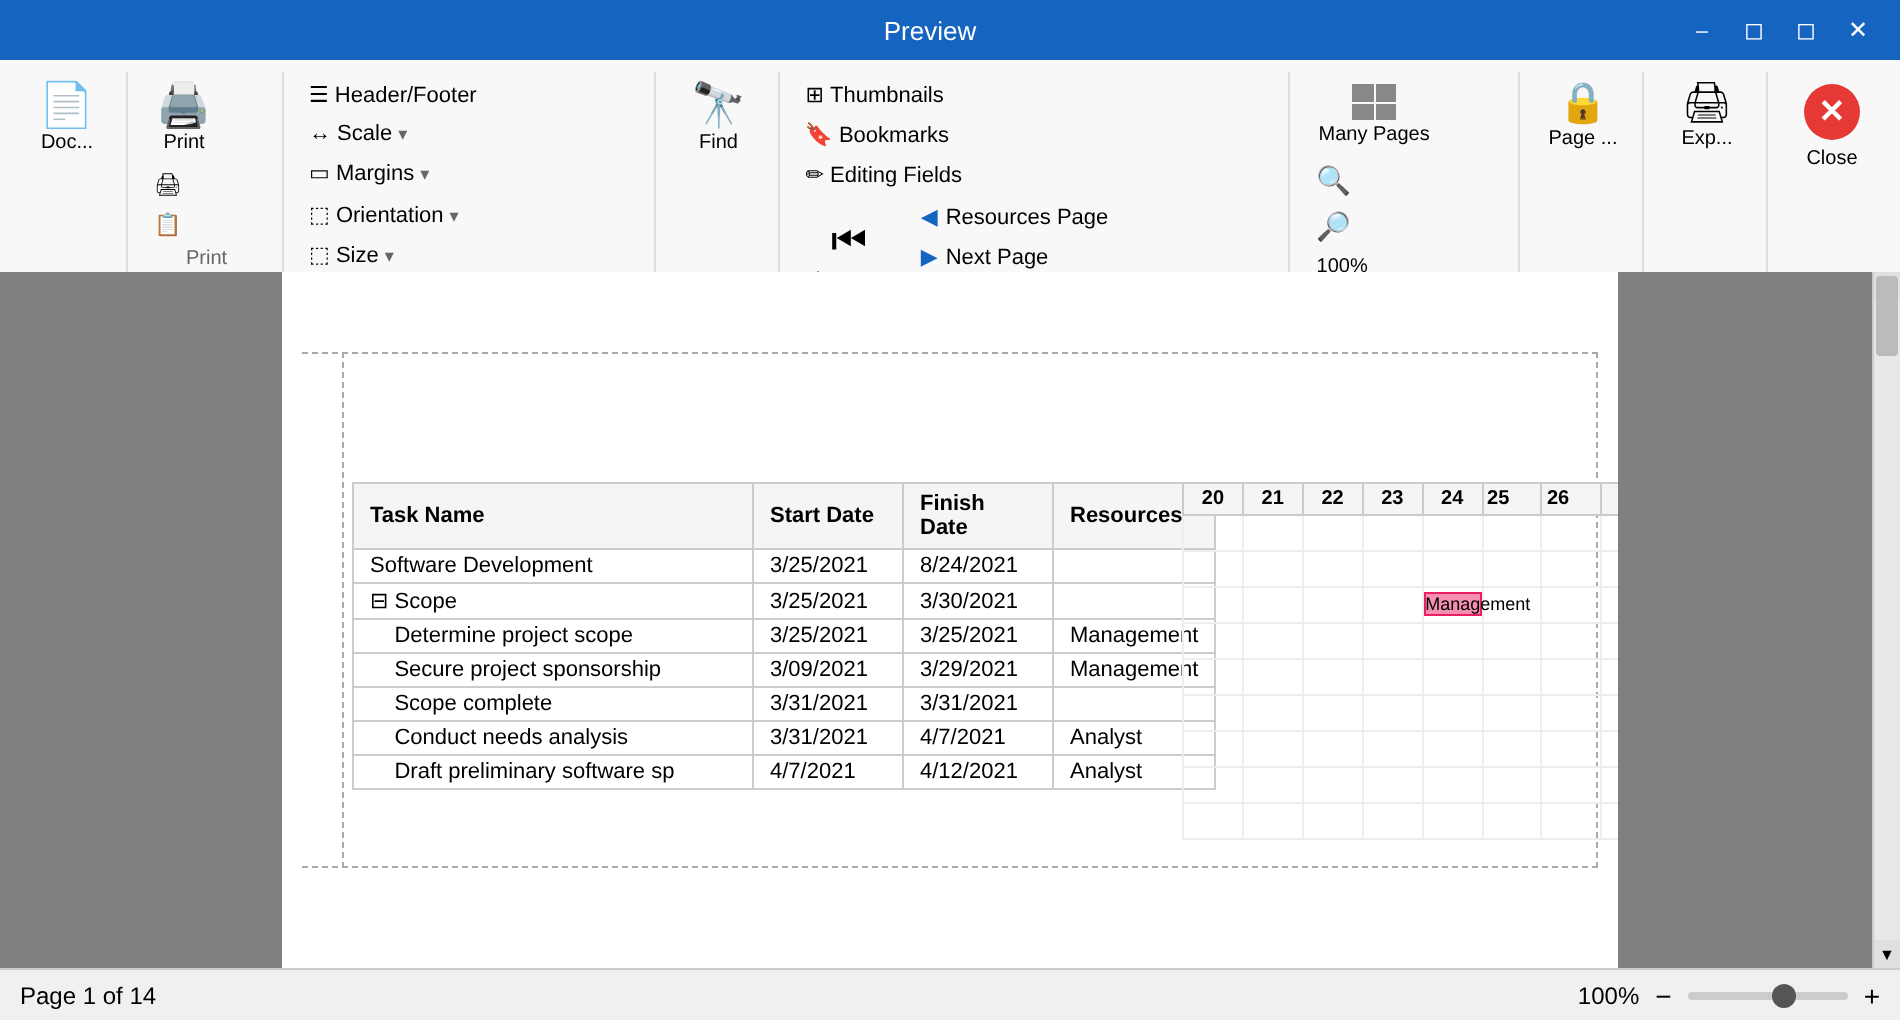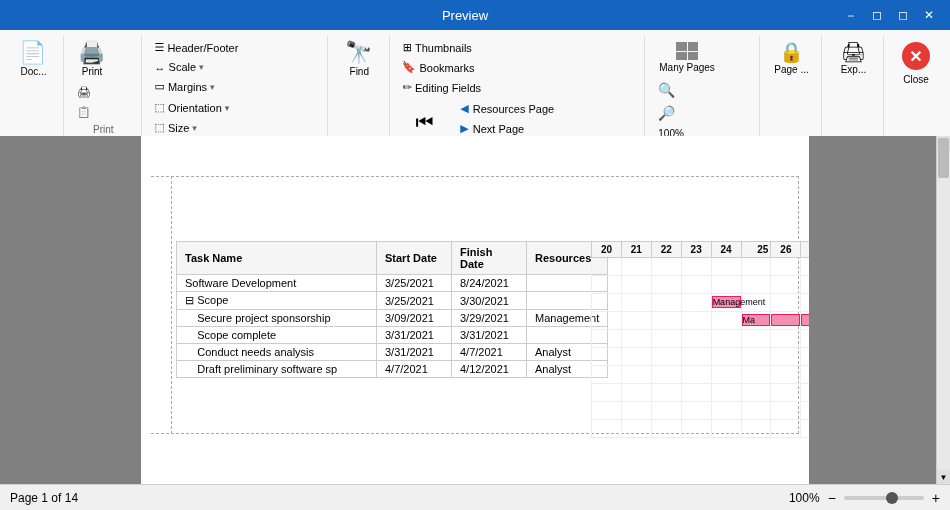--- a/index.html
+++ b/index.html
@@ -475,20 +475,26 @@
     <td class="col-finish">8/24/2021</td>
     <td class="col-resources"></td>
   </tr>
             <tr>
     <td class="col-task">⊟ Scope</td>
     <td class="col-start">3/25/2021</td>
     <td class="col-finish">3/30/2021</td>
     <td class="col-resources"></td>
   </tr>
             <tr>
+    <td class="col-task">&nbsp;&nbsp;&nbsp;&nbsp;Determine project scope</td>
+    <td class="col-start">3/25/2021</td>
+    <td class="col-finish">3/25/2021</td>
+    <td class="col-resources">Management</td>
+  </tr>
+            <tr>
     <td class="col-task">&nbsp;&nbsp;&nbsp;&nbsp;Secure project sponsorship</td>
     <td class="col-start">3/09/2021</td>
     <td class="col-finish">3/29/2021</td>
     <td class="col-resources">Management</td>
   </tr>
             <tr>
     <td class="col-task">&nbsp;&nbsp;&nbsp;&nbsp;Scope complete</td>
     <td class="col-start">3/31/2021</td>
     <td class="col-finish">3/31/2021</td>
     <td class="col-resources"></td>
@@ -511,22 +517,22 @@
 
     <div style="position:absolute; top:105px; left:450px; width:330px;">
       <table style="width:100%;">
         <thead>
           <tr id="gantt-header-row">
               <th style="width: 30px; font-size: 10px; text-align: center; border: 1px solid rgb(204, 204, 204); padding: 2px; background: rgb(245, 245, 245);">20</th>
               <th style="width: 30px; font-size: 10px; text-align: center; border: 1px solid rgb(204, 204, 204); padding: 2px; background: rgb(245, 245, 245);">21</th>
               <th style="width: 30px; font-size: 10px; text-align: center; border: 1px solid rgb(204, 204, 204); padding: 2px; background: rgb(245, 245, 245);">22</th>
               <th style="width: 30px; font-size: 10px; text-align: center; border: 1px solid rgb(204, 204, 204); padding: 2px; background: rgb(245, 245, 245);">23</th>
               <th style="width: 30px; font-size: 10px; text-align: center; border: 1px solid rgb(204, 204, 204); padding: 2px; background: rgb(245, 245, 245);">24</th>
-              <th style="width: 30px; font-size: 10px; text-align: right; border: 1px solid rgb(204, 204, 204); padding: 2px; background: rgb(245, 245, 245);">25</th>
-              <th style="width: 30px; font-size: 10px; text-align: center; border: 1px solid rgb(204, 204, 204); padding: 2px; background: rgb(245, 245, 245);">26</th>
+              <th style="width: 30px; font-size: 10px; text-align: left; border: 1px solid rgb(204, 204, 204); padding: 2px; background: rgb(245, 245, 245);">25</th>
+              <th style="width: 30px; font-size: 10px; text-align: left; border: 1px solid rgb(204, 204, 204); padding: 2px; background: rgb(245, 245, 245);">26</th>
               <th style="width: 30px; font-size: 10px; text-align: center; border: 1px solid rgb(204, 204, 204); padding: 2px; background: rgb(245, 245, 245);">27</th>
               <th style="width: 30px; font-size: 10px; text-align: center; border: 1px solid rgb(204, 204, 204); padding: 2px; background: rgb(245, 245, 245);">28</th>
               <th style="width: 30px; font-size: 10px; text-align: center; border: 1px solid rgb(204, 204, 204); padding: 2px; background: rgb(245, 245, 245);">29</th>
               <th style="width: 30px; font-size: 10px; text-align: center; border: 1px solid rgb(204, 204, 204); padding: 2px; background: #3b82f6;">30</th>
             </tr>
         </thead>
         <tbody id="gantt-chart-body">
         <tr>
               <td style="width: 30px; height: 18px; border: 1px solid rgb(238, 238, 238); padding: 2px; position: relative;"></td>
               <td style="width: 30px; height: 18px; border: 1px solid rgb(238, 238, 238); padding: 2px; position: relative;"></td>
@@ -557,39 +563,20 @@
               <td style="width: 30px; height: 18px; border: 1px solid rgb(238, 238, 238); padding: 2px; position: relative;"></td>
               <td style="width: 30px; height: 18px; border: 1px solid rgb(238, 238, 238); padding: 2px; position: relative;"></td>
               <td style="width: 30px; height: 18px; border: 1px solid rgb(238, 238, 238); padding: 2px; position: relative;"></td>
               <td style="width: 30px; height: 18px; border: 1px solid rgb(238, 238, 238); padding: 2px; position: relative;"></td>
               <td style="width: 30px; height: 18px; border: 1px solid rgb(238, 238, 238); padding: 2px; position: relative;">
                 <div style="background: rgb(244, 143, 177); height: 12px; border: 1px solid rgb(233, 30, 99); position: absolute; inset: 2px 0px; font-size: 9px; white-space: nowrap; overflow: visible;">Management</div>
               </td>
               <td style="width: 30px; height: 18px; border: 1px solid rgb(238, 238, 238); padding: 2px; position: relative;"></td>
               <td style="width: 30px; height: 18px; border: 1px solid rgb(238, 238, 238); padding: 2px; position: relative;"></td>
               <td style="width: 30px; height: 18px; border: 1px solid rgb(238, 238, 238); padding: 2px; position: relative;"></td>
-              <td style="width: 30px; height: 18px; border: 1px solid rgb(238, 238, 238); padding: 2px; position: relative;"></td>
-              <td style="width: 30px; height: 18px; border: 1px solid rgb(238, 238, 238); padding: 2px; position: relative;"></td>
-              <td style="width: 30px; height: 18px; border: 1px solid rgb(238, 238, 238); padding: 2px; position: relative;"></td>
-            </tr>
-            <tr>
-              <td style="width: 30px; height: 18px; border: 1px solid rgb(238, 238, 238); padding: 2px; position: relative;"></td>
-              <td style="width: 30px; height: 18px; border: 1px solid rgb(238, 238, 238); padding: 2px; position: relative;"></td>
-              <td style="width: 30px; height: 18px; border: 1px solid rgb(238, 238, 238); padding: 2px; position: relative;"></td>
-              <td style="width: 30px; height: 18px; border: 1px solid rgb(238, 238, 238); padding: 2px; position: relative;"></td>
-              <td style="width: 30px; height: 18px; border: 1px solid rgb(238, 238, 238); padding: 2px; position: relative;"></td>
-              <td style="width: 30px; height: 18px; border: 1px solid rgb(238, 238, 238); padding: 2px; position: relative;">
-                <div style="background: rgb(244, 143, 177); height: 12px; border: 1px solid rgb(233, 30, 99); position: absolute; inset: 2px 0px; font-size: 9px; white-space: nowrap; overflow: visible;">Ma</div>
-              </td>
-              <td style="width: 30px; height: 18px; border: 1px solid rgb(238, 238, 238); padding: 2px; position: relative;">
-                <div style="background: rgb(244, 143, 177); height: 12px; border: 1px solid rgb(233, 30, 99); position: absolute; inset: 2px 0px;"></div>
-              </td>
-              <td style="width: 30px; height: 18px; border: 1px solid rgb(238, 238, 238); padding: 2px; position: relative;">
-                <div style="background: rgb(244, 143, 177); height: 12px; border: 1px solid rgb(233, 30, 99); position: absolute; inset: 2px 0px;"></div>
-              </td>
               <td style="width: 30px; height: 18px; border: 1px solid rgb(238, 238, 238); padding: 2px; position: relative;"></td>
               <td style="width: 30px; height: 18px; border: 1px solid rgb(238, 238, 238); padding: 2px; position: relative;"></td>
               <td style="width: 30px; height: 18px; border: 1px solid rgb(238, 238, 238); padding: 2px; position: relative;"></td>
             </tr>
             <tr>
               <td style="width: 30px; height: 18px; border: 1px solid rgb(238, 238, 238); padding: 2px; position: relative;"></td>
               <td style="width: 30px; height: 18px; border: 1px solid rgb(238, 238, 238); padding: 2px; position: relative;"></td>
               <td style="width: 30px; height: 18px; border: 1px solid rgb(238, 238, 238); padding: 2px; position: relative;"></td>
               <td style="width: 30px; height: 18px; border: 1px solid rgb(238, 238, 238); padding: 2px; position: relative;"></td>
               <td style="width: 30px; height: 18px; border: 1px solid rgb(238, 238, 238); padding: 2px; position: relative;"></td>

